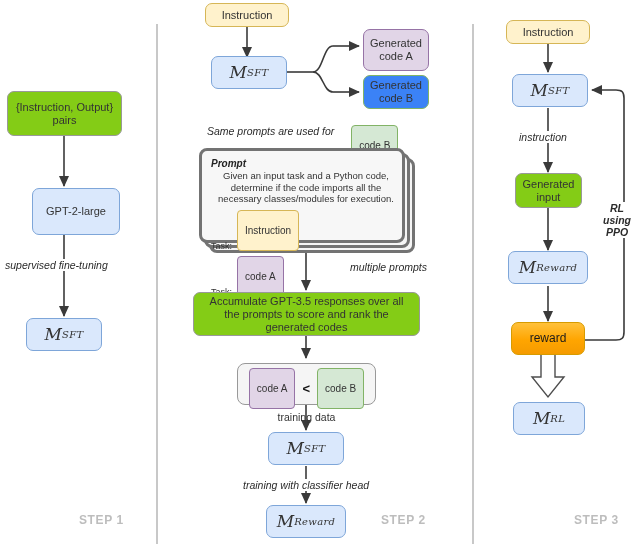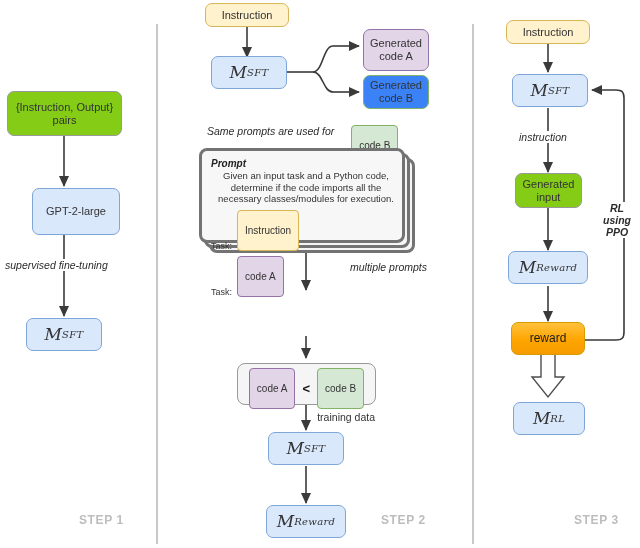--- a/index.html
+++ b/index.html
@@ -90,21 +90,21 @@
   }
   .chip.yellow{background:#fff2cc;border-color:#d6b656;}
   .chip.purple{background:#e1d5e7;border-color:#9673a6;}
   .chip.green{background:#d5e8d4;border-color:#82b366;}
 
   
   #training-data{position:absolute;left:237px;top:363px;width:139px;height:42px;
     box-sizing:border-box;border:1px solid #999;border-radius:8px;background:#f5f5f5;}
   .td-row{display:flex;align-items:center;justify-content:center;gap:7px;margin-top:4px;}
   .td-lt{font-size:13px;font-weight:bold;color:#111;}
-  .td-cap{text-align:right;font-size:10.5px;color:#333;margin-top:2px;}
+  .td-cap{text-align:center;font-size:10.5px;color:#333;margin-top:2px;}
 
   
   #same-prompts{position:absolute;left:207px;top:125px;display:flex;align-items:flex-start;gap:17px;}
   #same-prompts .lbl{font-style:italic;font-size:10.5px;color:#2b2b2b;}
 </style>
 </head>
 <body>
 
 <div id="stage">
 
@@ -194,35 +194,37 @@
         <div class="prompt-row">
           <span class="rl">Task:</span>
           <span class="chip purple">code A</span>
         </div>
       </div>
     </div>
   </div>
 
   <div class="edgelabel" style="left:350px;top:261px;">multiple prompts</div>
 
+  <div class="box grey" style="left:193px;top:292px;width:227px;height:44px;padding:0 10px;">Accumulate GPT-3.5 responses over all the prompts to score and rank the generated codes</div>
 
   <div id="training-data">
     <div class="td-row">
       <span class="chip purple">code A</span>
       <span class="td-lt">&lt;</span>
       <span class="chip green">code B</span>
     </div>
     <div class="td-cap">training data</div>
   </div>
 
   <div class="box blue math" style="left:268px;top:432px;width:76px;height:33px;">
     <span class="cal">M</span>
       <span class="sub">SFT</span>
   </div>
 
+  <div class="edgelabel" style="left:243px;top:479px;">training with classifier head</div>
 
   <div class="box blue math" style="left:266px;top:505px;width:80px;height:33px;">
     <span class="cal">M</span>
       <span class="sub">Reward</span>
   </div>
 
   <div class="steplabel" style="left:381px;top:513px;">STEP 2</div>
 
   <div class="box yellow" style="left:506px;top:20px;width:84px;height:24px;">Instruction</div>
 

